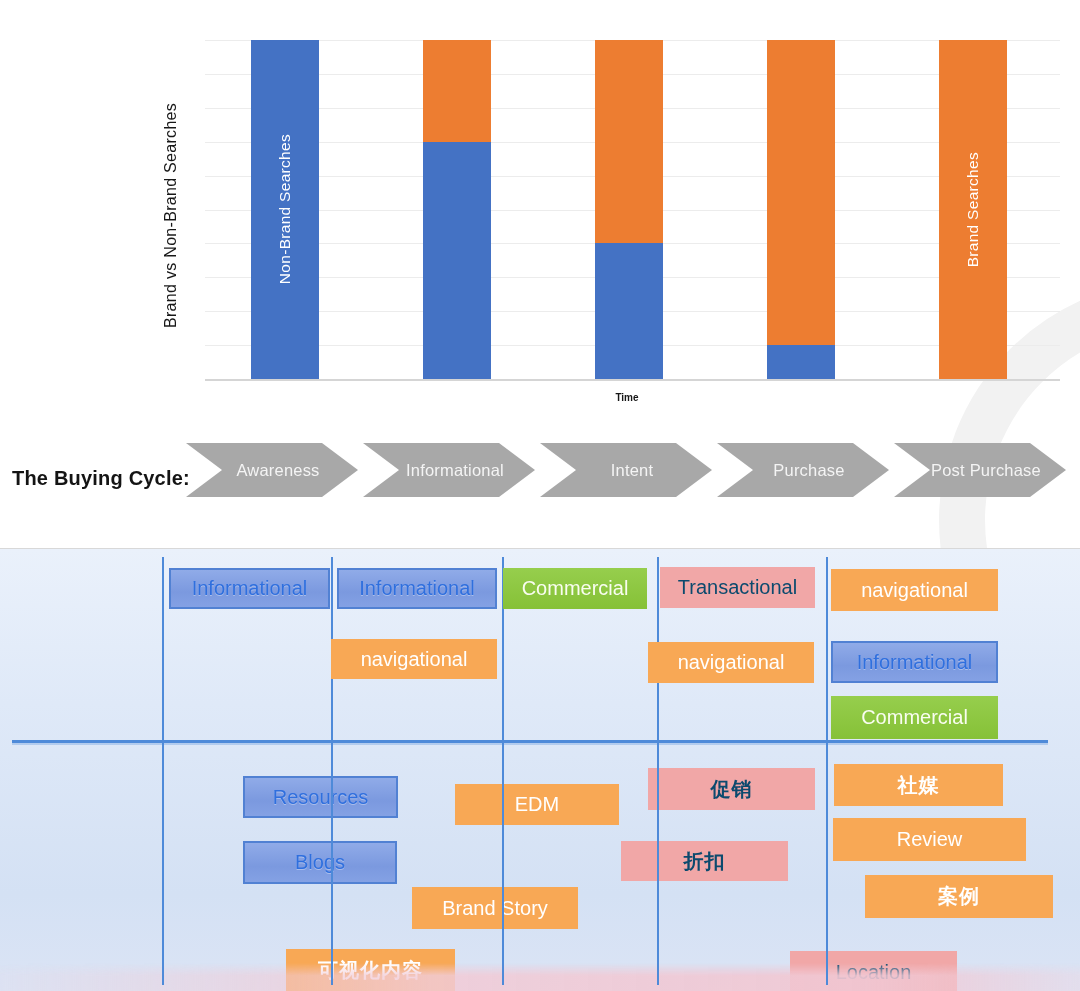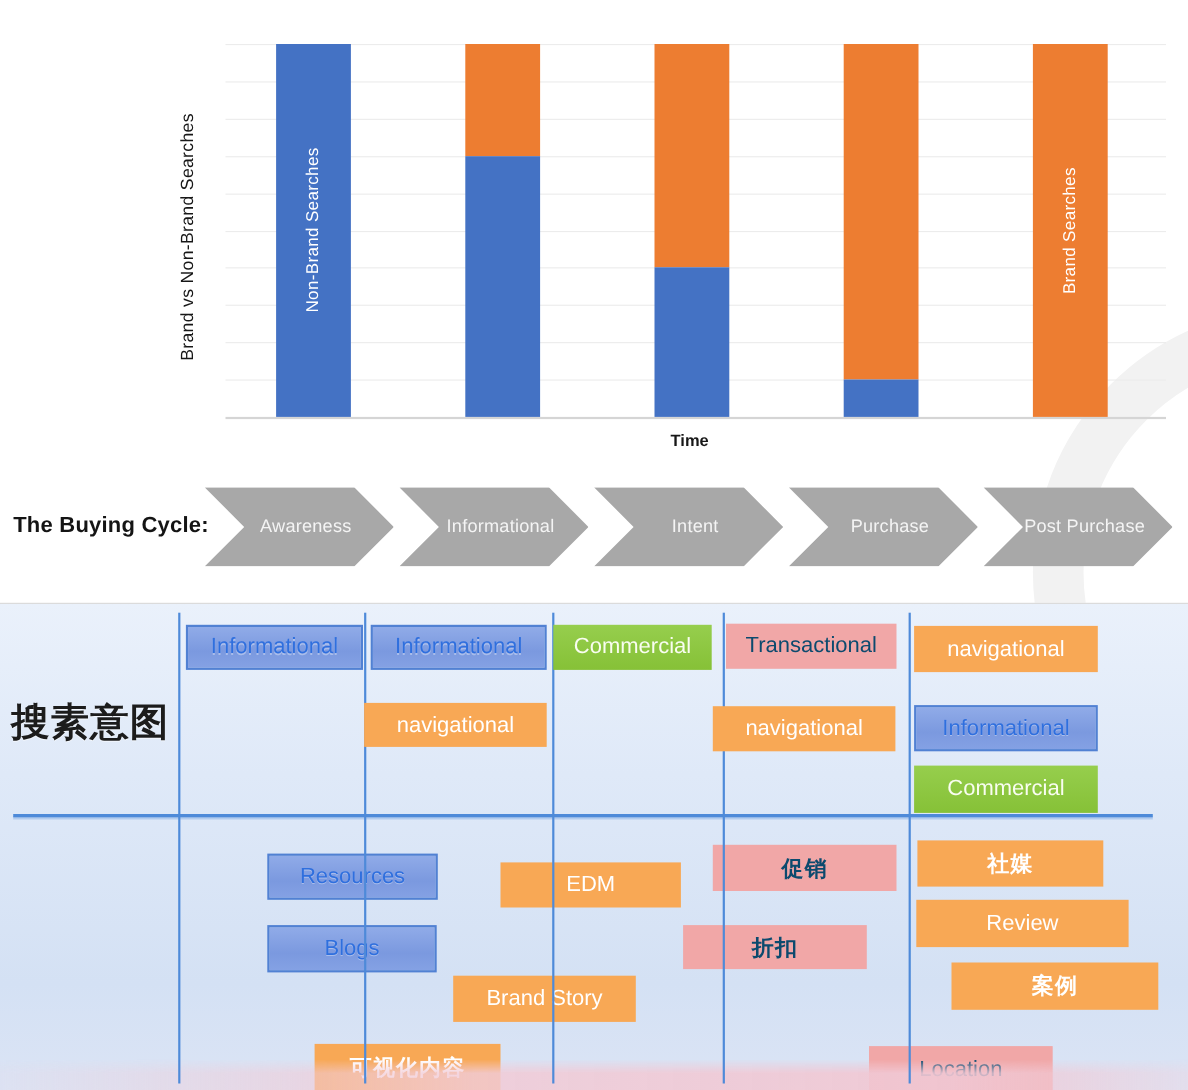--- a/index.html
+++ b/index.html
@@ -13,35 +13,35 @@
   .gridline{position:absolute;left:205px;width:855px;height:1px;background:#ececec;z-index:1;}
   .gridline.axis{background:#d5d5d5;height:2px;}
   .ylabel{
     position:absolute;left:158px;top:60px;height:310px;width:26px;z-index:2;
     writing-mode:vertical-rl;transform:rotate(180deg);
     display:flex;align-items:center;justify-content:center;
     font-size:16px;font-weight:500;color:#171717;letter-spacing:.3px;white-space:nowrap;
   }
   .xlabel{
     position:absolute;left:577px;top:392px;width:100px;text-align:center;z-index:2;
-    font-size:15px;font-weight:600;color:#171717;
+    font-size:10px;font-weight:600;color:#171717;
   }
   .bar{position:absolute;top:40px;height:339px;width:68px;display:flex;flex-direction:column;z-index:2;}
   .seg{width:100%;position:relative;display:flex;align-items:center;justify-content:center;}
   .vlabel{
     writing-mode:vertical-rl;transform:rotate(180deg);
     color:#ffffff;font-size:15.5px;letter-spacing:.3px;white-space:nowrap;
   }
   
   .cycle-label{
     position:absolute;left:12px;top:467px;z-index:2;
     font-size:20px;font-weight:600;color:#141414;letter-spacing:.2px;
   }
   .chevron{
-    position:absolute;top:443px;height:72px;width:172px;background:#a8a8a8;z-index:2;
+    position:absolute;top:443px;height:54px;width:172px;background:#a8a8a8;z-index:2;
     clip-path:polygon(0 0,136px 0,172px 50%,136px 100%,0 100%,36px 50%);
     display:flex;align-items:center;justify-content:center;
     color:#f4f4f4;font-size:16.5px;letter-spacing:.2px;padding-left:12px;box-sizing:border-box;
   }
   
   .bottom-section{
     position:absolute;left:0;top:548px;width:1080px;height:443px;
     background:linear-gradient(180deg,#eaf1fb 0%,#dfe9f8 35%,#d4e1f4 78%,#dbe4f5 100%);
     border-top:1px solid #d8d8d8;box-sizing:border-box;
   }
@@ -147,21 +147,20 @@
         <div class="vline lower" style="left: 331px; top: 191px; height: 245px;"></div>
         <div class="vline upper" style="left: 502px; top: 8px; height: 183px;"></div>
         <div class="vline lower" style="left: 502px; top: 191px; height: 245px;"></div>
         <div class="vline upper" style="left: 657px; top: 8px; height: 183px;"></div>
         <div class="vline lower" style="left: 657px; top: 191px; height: 245px;"></div>
         <div class="vline upper" style="left: 826px; top: 8px; height: 183px;"></div>
         <div class="vline lower" style="left: 826px; top: 191px; height: 245px;"></div>
       </div>
     <div class="hline"></div>
 
-    <div class="row-label" style="top:84px;">搜素意图</div>
 
     <div id="intent-boxes">
         <div class="box v-info" style="left: 169px; top: 19px; width: 161px; height: 41px;">Informational</div>
         <div class="box v-info" style="left: 337px; top: 19px; width: 160px; height: 41px;">Informational</div>
         <div class="box v-comm" style="left: 503px; top: 19px; width: 144px; height: 41px;">Commercial</div>
         <div class="box v-trans" style="left: 660px; top: 18px; width: 155px; height: 41px;">Transactional</div>
         <div class="box v-nav" style="left: 831px; top: 20px; width: 167px; height: 42px;">navigational</div>
         <div class="box v-nav" style="left: 331px; top: 90px; width: 166px; height: 40px;">navigational</div>
         <div class="box v-nav" style="left: 648px; top: 93px; width: 166px; height: 41px;">navigational</div>
         <div class="box v-info" style="left: 831px; top: 92px; width: 167px; height: 42px;">Informational</div>

